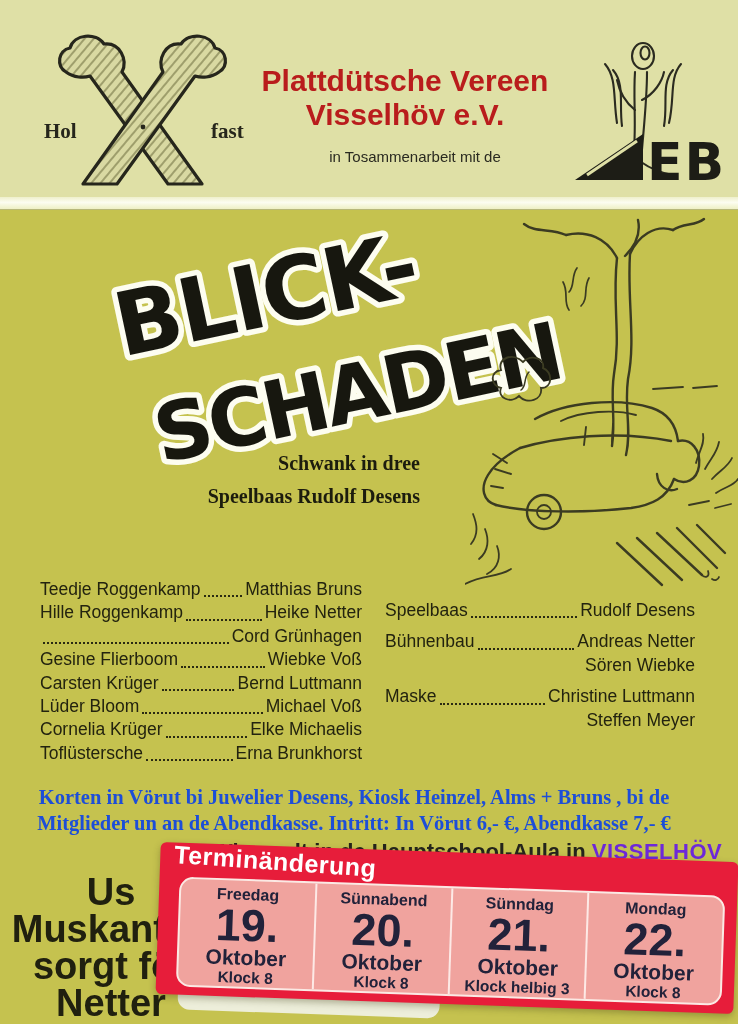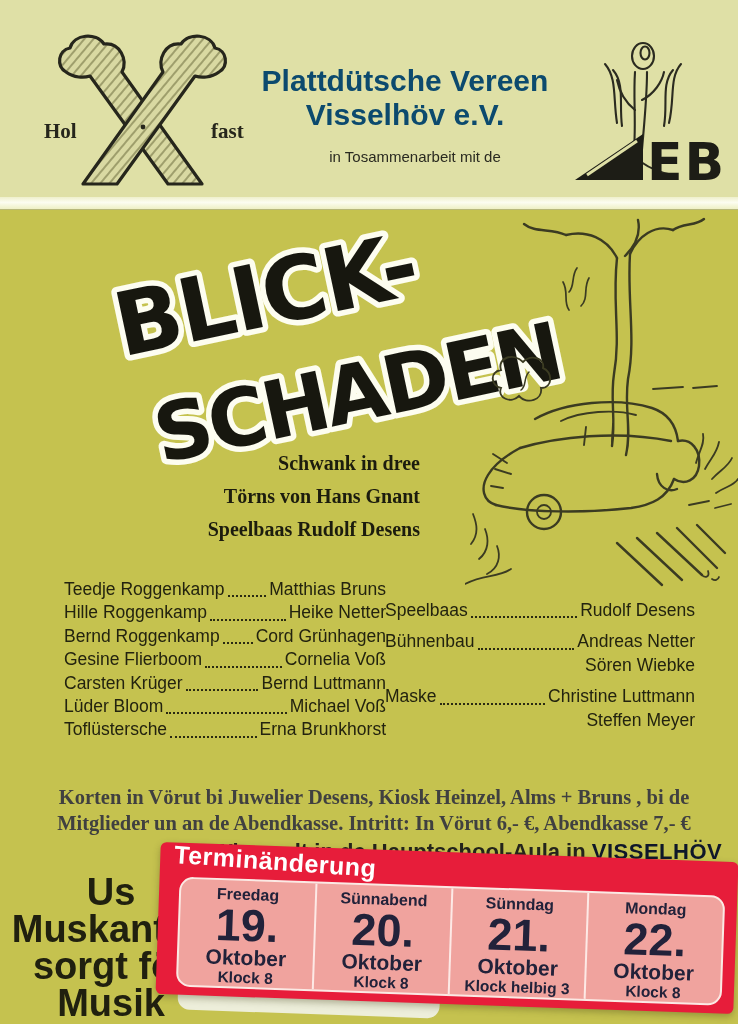--- a/index.html
+++ b/index.html
@@ -15,21 +15,21 @@
     background:#dfe0a6;
   }
   .divider{
     position:absolute; top:197px; left:0; width:738px; height:12px;
     background:linear-gradient(#eff0cc, #fcfdf0 45%, #eef0c4);
     border-bottom:1px solid #b7b87a;
   }
   .holfast{ position:absolute; left:30px; top:26px; width:225px; height:165px; }
   .org{
     position:absolute; left:245px; top:64px; width:320px; text-align:center;
-    font-weight:bold; font-size:30px; line-height:34px; color:#0c4a6e;
+    font-weight:bold; font-size:30px; line-height:34px; color:#b91c1c;
     letter-spacing:0;
   }
   .coop{
     position:absolute; left:250px; top:148px; width:330px; text-align:center;
     font-size:15px; color:#2a2a20;
   }
   .leb{ position:absolute; left:555px; top:28px; width:170px; height:162px; }
 
   
   .title-svg{ position:absolute; left:70px; top:200px; width:480px; height:330px; overflow:visible; }
@@ -38,49 +38,49 @@
   .crash-svg{ position:absolute; left:465px; top:212px; width:273px; height:398px; }
 
   
   .subtitle{
     position:absolute; left:85px; top:447px; width:335px; text-align:right;
     font-family:"Liberation Serif", serif; font-weight:bold;
     font-size:20px; line-height:33px; color:#1c1c0e;
   }
 
   
-  .cast{ position:absolute; left:40px; top:578px; width:322px;margin-left:24px; }
+  .cast{ position:absolute; left:40px; top:578px; width:322px; }
   .crew{ position:absolute; left:385px; top:599px; width:310px; }
   .cx-row{
     display:flex; align-items:baseline;
     font-size:17.5px; line-height:23.4px; color:#23230f;
   }
   .cx-role{ white-space:nowrap; }
   .cx-leader{
     flex:1 1 auto; min-width:8px; margin:0 3px;
     border-bottom:2.2px dotted #2a2a12; align-self:flex-end;
     margin-bottom:4px;
   }
   .cx-name{ white-space:nowrap; }
   .cx-row.name-only{ justify-content:flex-end;text-align:right; }
   .mt-gap{ margin-top:8px; }
 
   
   .tickets{
-    position:absolute; left:32px; top:784px; width:684px; text-align:center;
+    position:absolute; left:12px; top:784px; width:684px; text-align:center;
     font-family:"Liberation Serif", serif; font-weight:bold;
-    font-size:20.5px; line-height:26px; color:#404040;
+    font-size:20.5px; line-height:26px; color:#1d4ed8;
   }
 
   
   .venue{
     position:absolute; left:203px; top:839px; width:528px; text-align:center;
     font-weight:bold; font-size:22px; color:#24241c; z-index:10; white-space:nowrap;
   }
-  .venue .city{ color:#0f172a; letter-spacing:0.5px; }
+  .venue .city{ color:#6d28d9; letter-spacing:0.5px; }
 
   
   .music{
     position:absolute; left:5px; top:874px; width:212px; text-align:center;
     font-weight:bold; font-size:38px; line-height:37px; color:#20200f; z-index:10;
   }
 
   
   .palebox{
     position:absolute; left:178px; top:972px; width:262px; height:42px;
@@ -230,54 +230,57 @@
       <path d="M14,347 C24,339 24,327 20,317" stroke-width="1.8"></path>
       <path d="M22,362 C34,356 36,344 32,334" stroke-width="1.8"></path>
       <path d="M0,372 C20,362 32,366 46,357" stroke-width="1.8"></path>
 
       <path d="M236,362 c4,5 9,3 7,-3 m4,8 c3,2 6,1 7,-2" stroke-width="1.8"></path>
     </g>
   </svg>
 
   <div class="subtitle">
     <div>Schwank in dree</div>
-    <div>Törns von Hans Gnant</div>
     <div>Speelbaas Rudolf Desens</div>
   </div>
 
   <div class="cast">
     <div class="cx-row">
         <span class="cx-role">Teedje Roggenkamp</span>
         <span class="cx-leader"></span>
         <span class="cx-name">Matthias Bruns</span>
       </div>
     <div class="cx-row">
         <span class="cx-role">Hille Roggenkamp</span>
         <span class="cx-leader"></span>
         <span class="cx-name">Heike Netter</span>
       </div>
     <div class="cx-row">
-        <span class="cx-role">Bernd Roggenkamp</span>
         <span class="cx-leader"></span>
         <span class="cx-name">Cord Grünhagen</span>
       </div>
     <div class="cx-row">
         <span class="cx-role">Gesine Flierboom</span>
         <span class="cx-leader"></span>
-        <span class="cx-name">Cornelia Voß</span>
+        <span class="cx-name">Wiebke Voß</span>
       </div>
     <div class="cx-row">
         <span class="cx-role">Carsten Krüger</span>
         <span class="cx-leader"></span>
         <span class="cx-name">Bernd Luttmann</span>
       </div>
     <div class="cx-row">
         <span class="cx-role">Lüder Bloom</span>
         <span class="cx-leader"></span>
         <span class="cx-name">Michael Voß</span>
+      </div>
+    <div class="cx-row">
+        <span class="cx-role">Cornelia Krüger</span>
+        <span class="cx-leader"></span>
+        <span class="cx-name">Elke Michaelis</span>
       </div>
     <div class="cx-row">
         <span class="cx-role">Toflüstersche</span>
         <span class="cx-leader"></span>
         <span class="cx-name">Erna Brunkhorst</span>
       </div>
   </div>
 
   <div class="crew">
     <div class="cx-row">
@@ -309,21 +312,21 @@
   </div>
 
   <div class="venue">
     <span>Wi speelt in de Hauptschool-Aula in </span><span class="city">VISSELHÖV</span>
   </div>
 
   <div class="music">
     <div>Us</div>
     <div>Muskanten</div>
     <div>sorgt för</div>
-    <div>Musik</div>
+    <div>Netter</div>
   </div>
 
   <div class="palebox"></div>
 
   <div class="sticker">
     <div class="sticker-label">Terminänderung</div>
     <div class="date-panel">
       <div class="date-cell">
         <div class="d-day">Freedag</div>
         <div class="d-num">19.</div>

